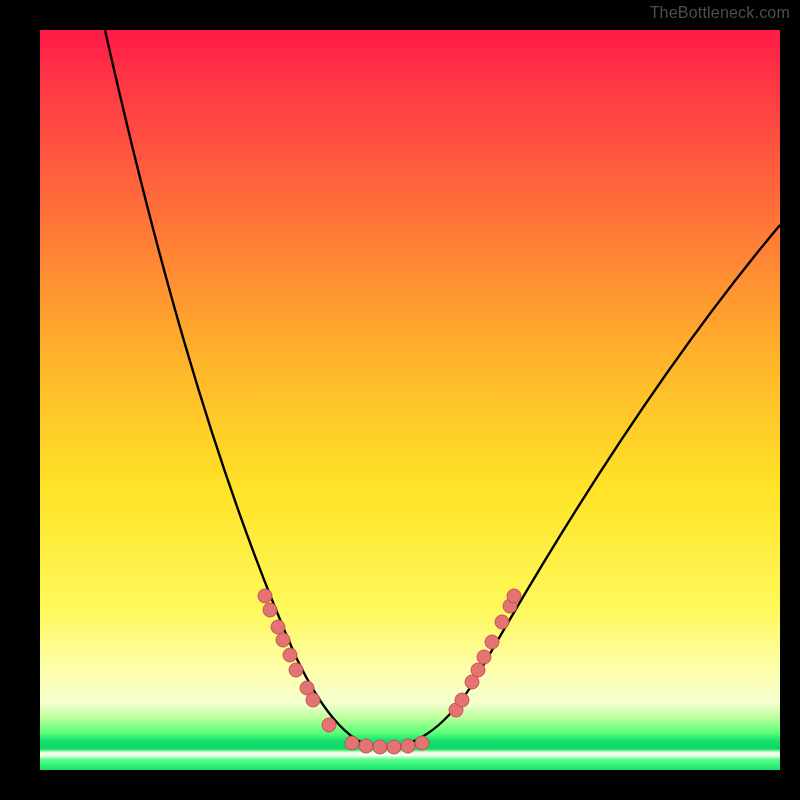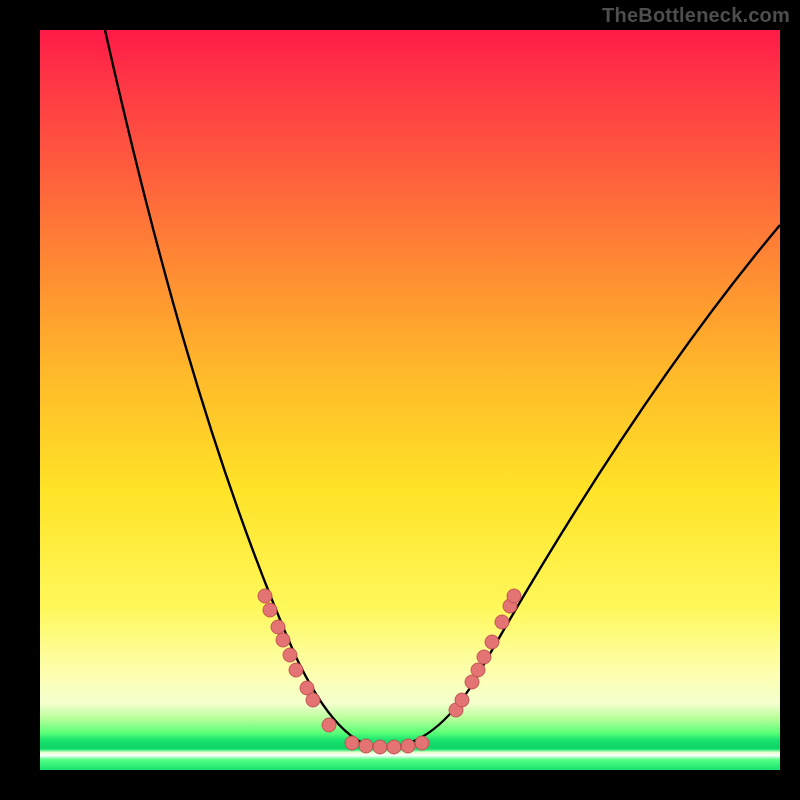--- a/index.html
+++ b/index.html
@@ -43,22 +43,22 @@
       #ffffff 98%,
       #54ff86 98.6%,
       #17e36e 100%
     );
   }
   .watermark {
     position: absolute;
     top: 4px;
     right: 10px;
     color: #4e4e4e;
-    font-size: 20px;
-    font-weight: 700;
+    font-size: 16px;
+    font-weight: 400;
     letter-spacing: 0.2px;
   }
   svg.curve {
     position: absolute;
     left: 0; top: 0;
     width: 740px;
     height: 740px;
     overflow: visible;
   }
 </style>

